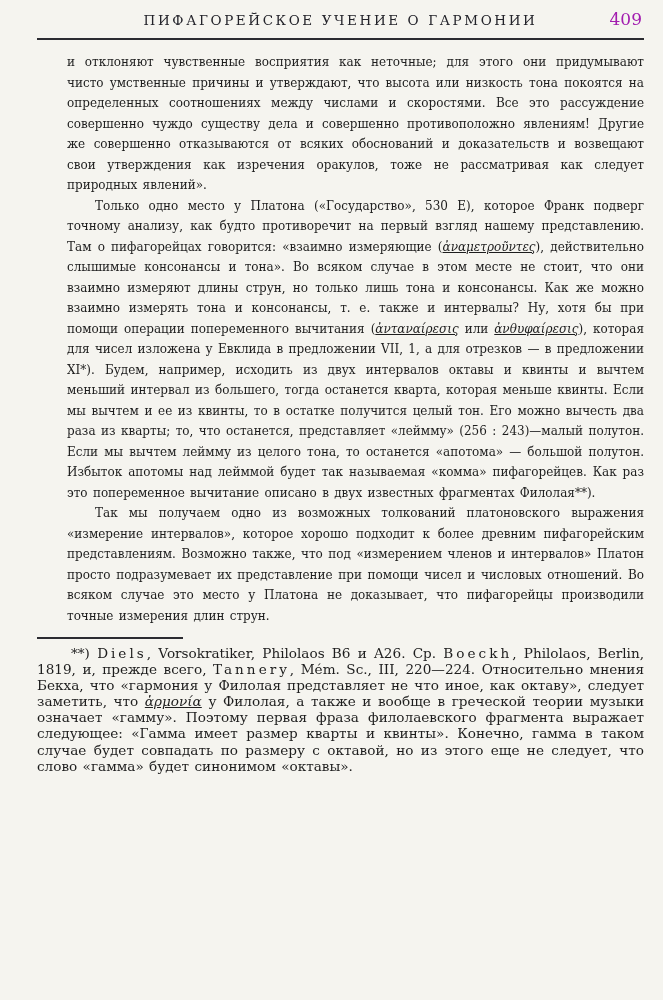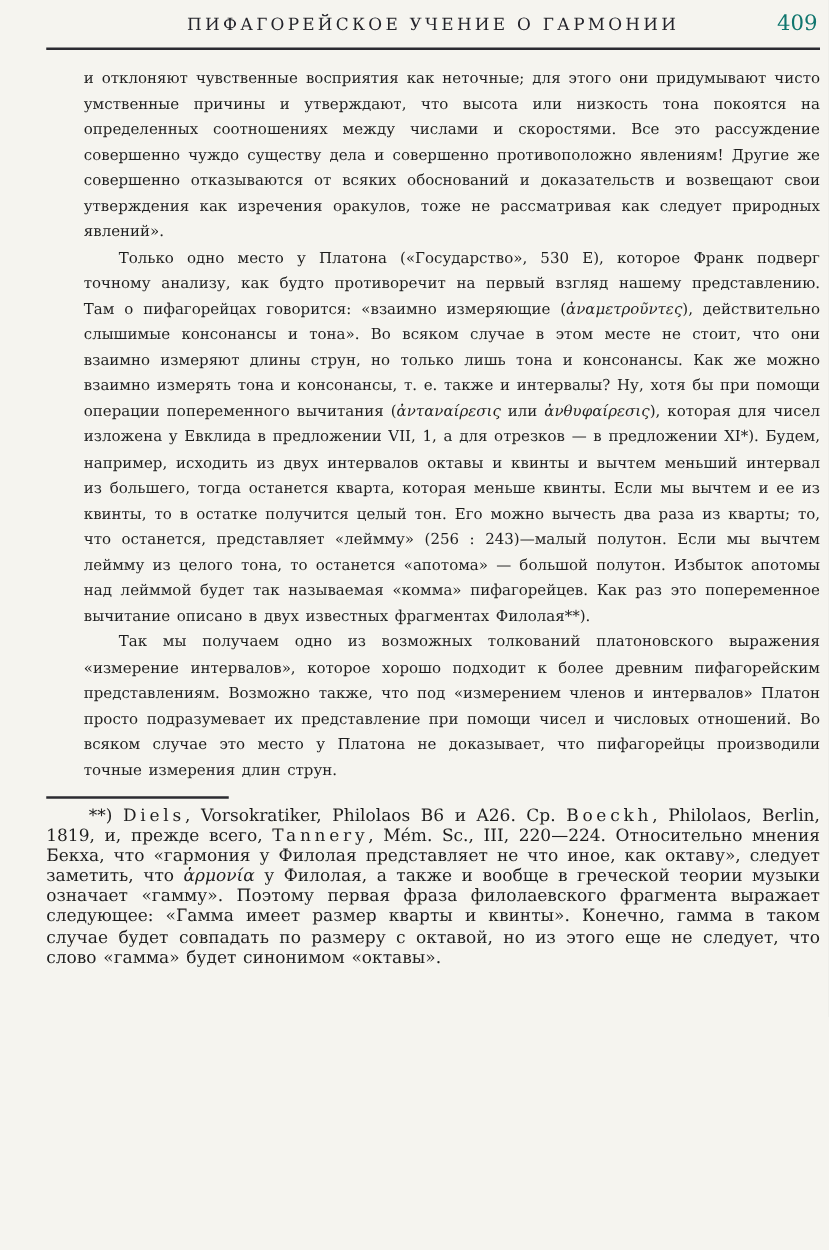--- a/index.html
+++ b/index.html
@@ -9,21 +9,21 @@
     background: #e8e7e2;
   }
   .page {
     position: relative;
     width: 663px;
     height: 1000px;
     box-sizing: border-box;
     background: #f5f4ef;
     color: #1d1d1d;
     font-family: "DejaVu Serif", "Liberation Serif", serif;
-    padding: 9px 7px 0 37px;
+    padding: 9px 19px 0 37px;
     overflow: hidden;
   }
   
   .header {
     position: relative;
     height: 23px;
   }
   .running-title {
     display: block;
     text-align: center;
@@ -31,21 +31,21 @@
     letter-spacing: 2.6px;
     padding-top: 3px;
     color: #23232a;
     white-space: nowrap;
   }
   .page-number {
     position: absolute;
     right: 2px;
     top: 0;
     font-size: 17px;
-    color: #0f766e;
+    color: #a21caf;
   }
   .header-rule {
     height: 0;
     border-bottom: 2px solid #2b2b31;
     margin-top: 6px;
   }
   
   .body-text {
     margin-top: 12px;
     font-size: 12px;
@@ -73,21 +73,21 @@
     text-align: justify;
     word-spacing: 1px;
   }
   .footnotes p {
     margin: 0;
     text-indent: 34px;
   }
   
   .normal { }
   .i { }
-  .greek { font-style: italic; }
+  .greek { font-style: italic; text-decoration: underline; }
   .sp { letter-spacing: 3px; }
 </style>
 </head>
 <body>
 
 <div class="page">
   <div class="header">
     <span class="running-title">ПИФАГОРЕЙСКОЕ УЧЕНИЕ О ГАРМОНИИ</span>
     <span class="page-number">409</span>
   </div>

